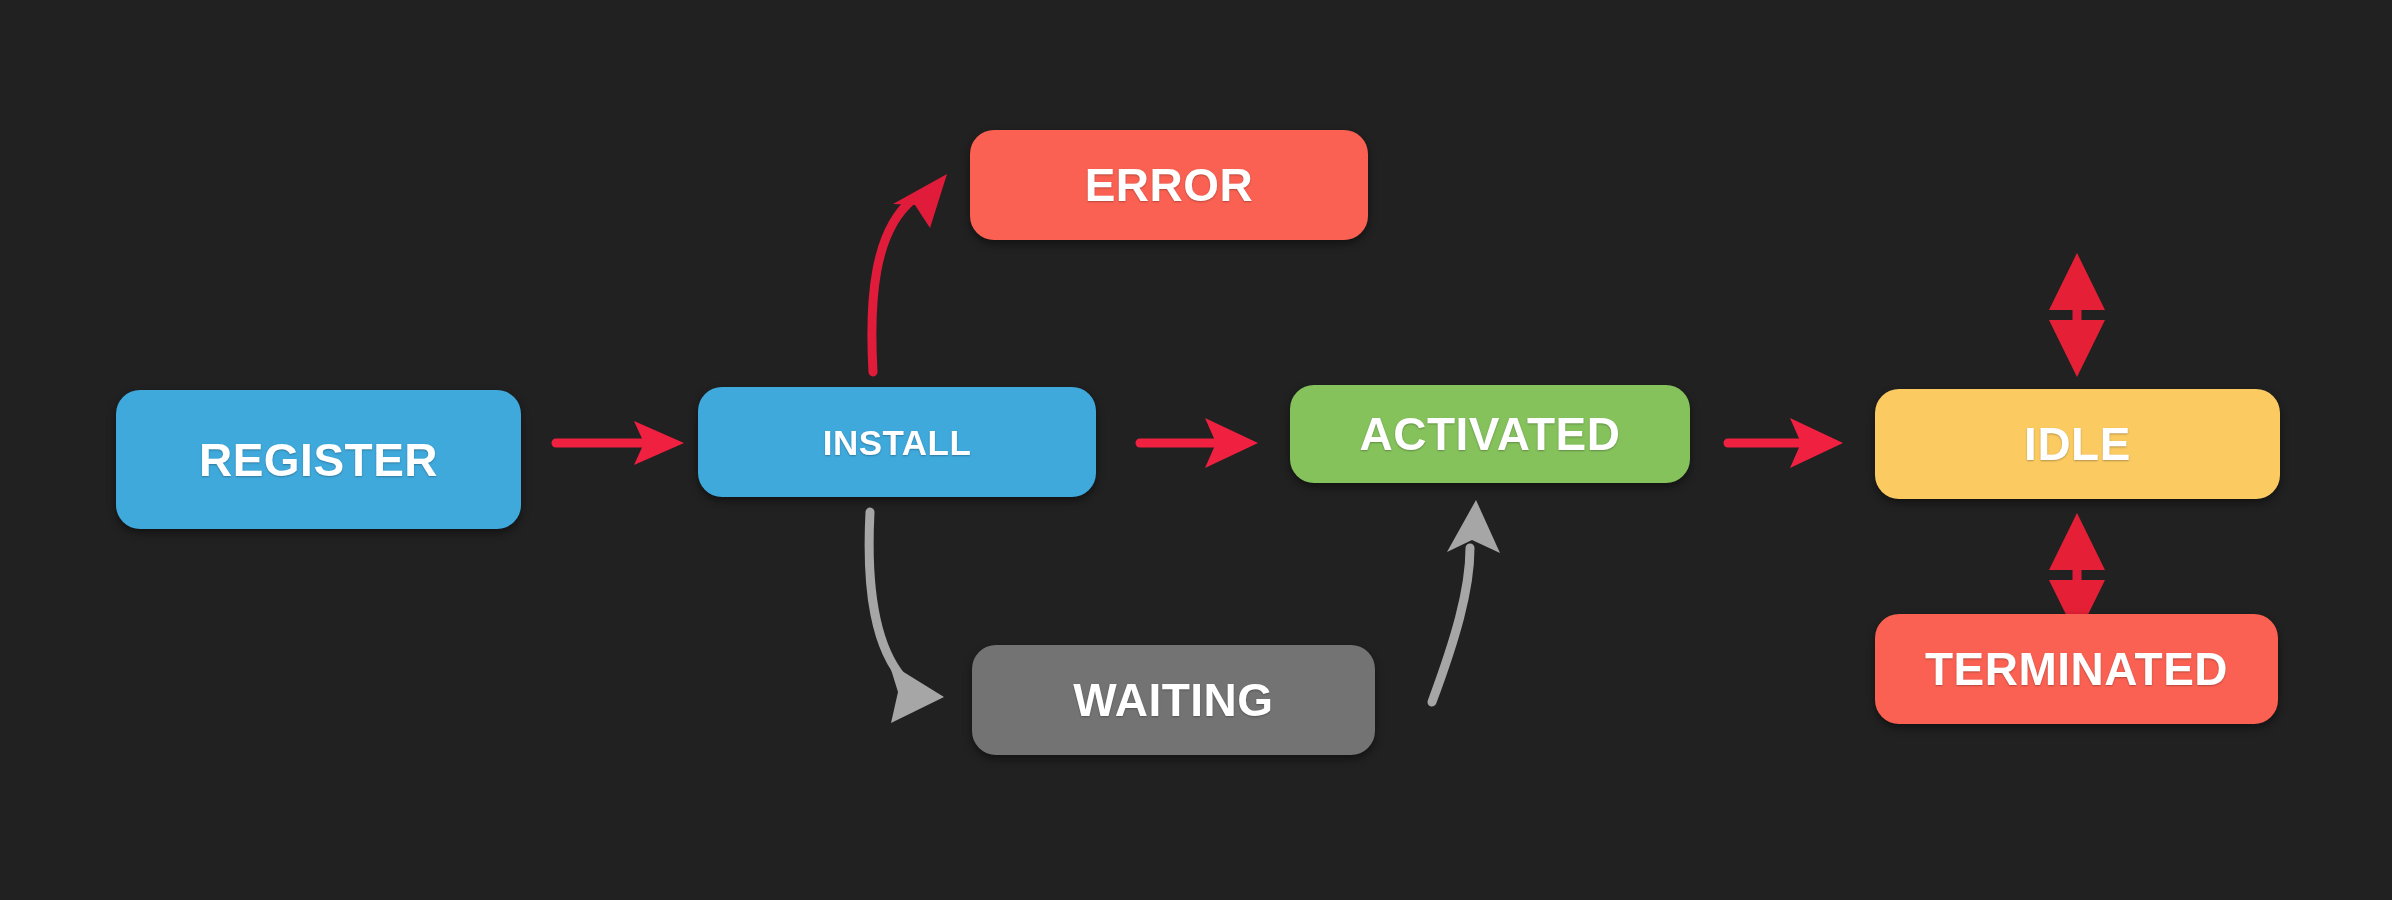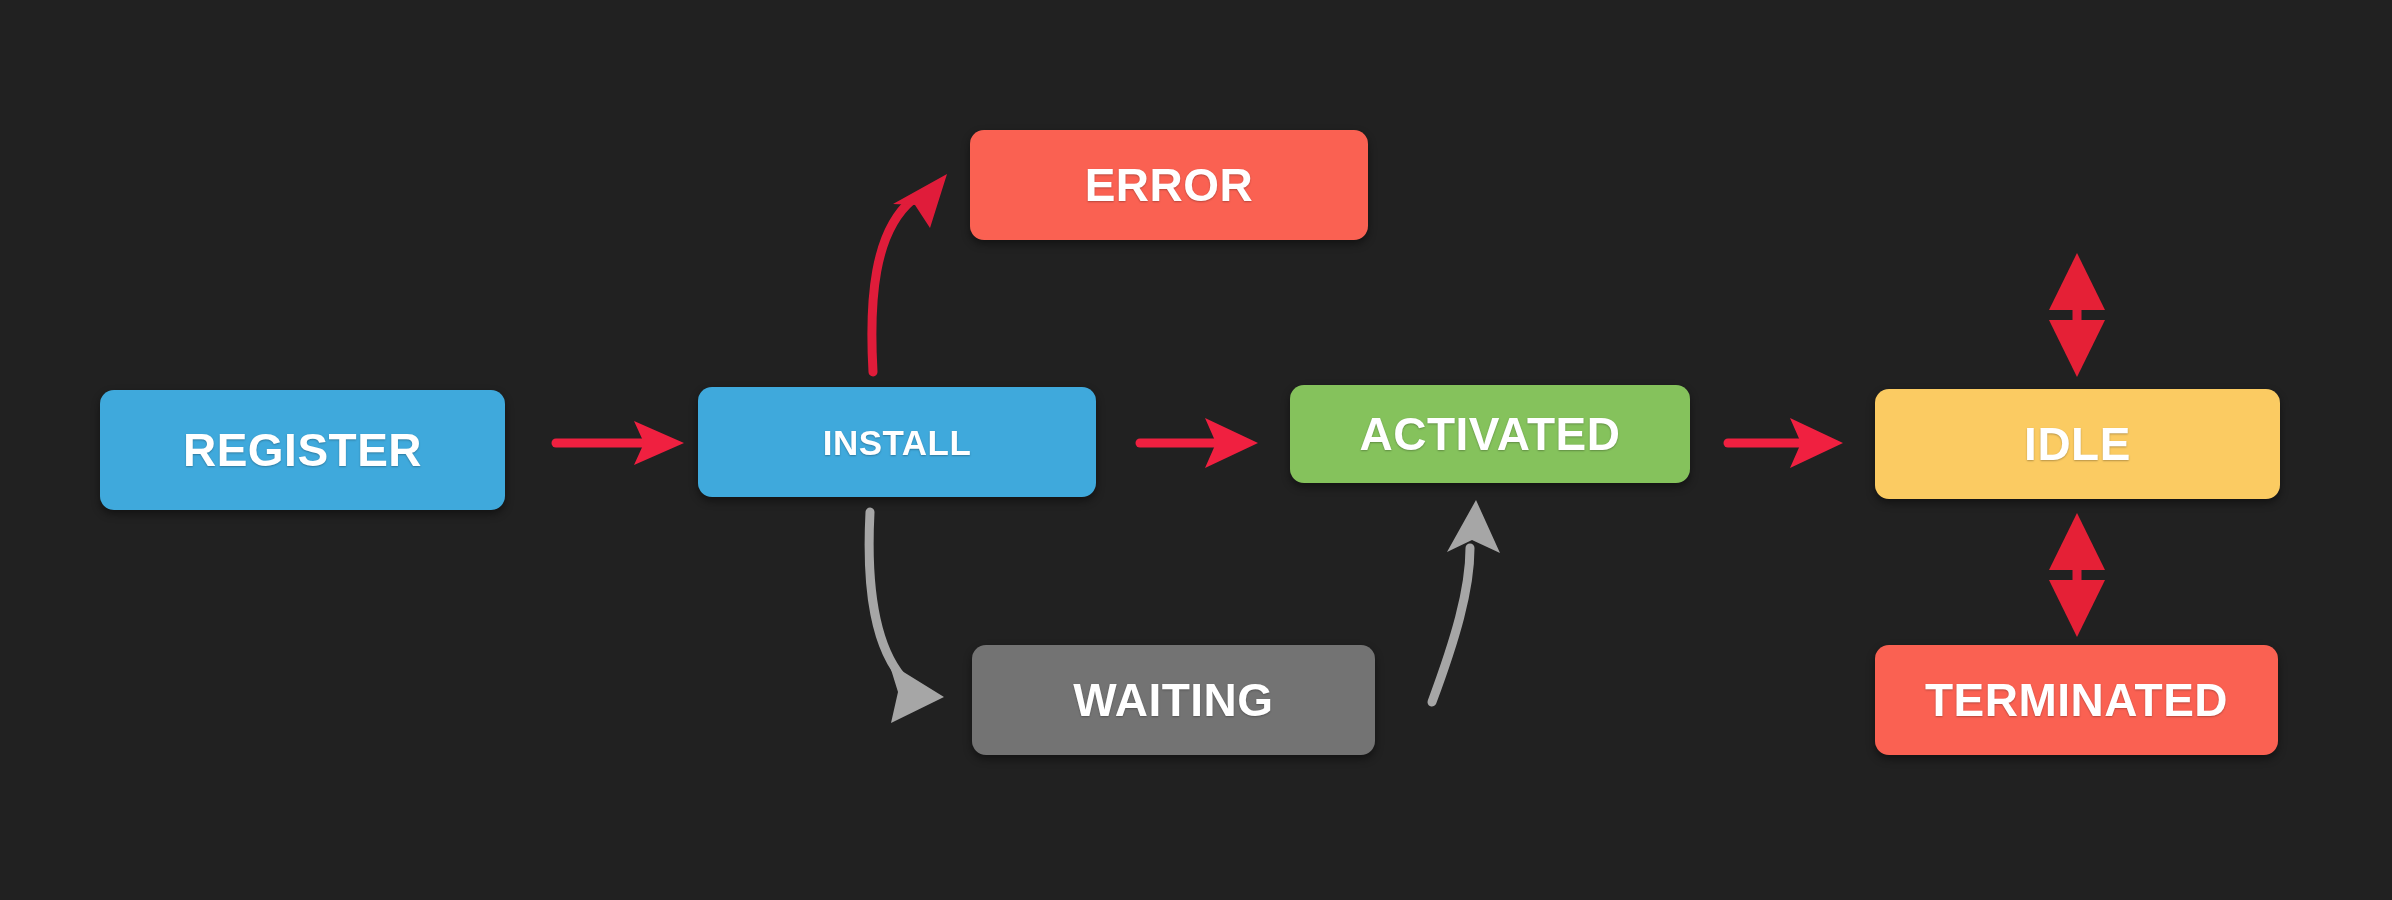--- a/index.html
+++ b/index.html
@@ -17,21 +17,21 @@
     position: relative;
     width: 2392px;
     height: 900px;
     background: #212121;
   }
   .node {
     position: absolute;
     display: flex;
     align-items: center;
     justify-content: center;
-    border-radius: 14px;
+    border-radius: 24px;
     color: #ffffff;
     font-weight: bold;
     letter-spacing: 0.5px;
     text-shadow: 0 1px 2px rgba(0,0,0,0.28);
     box-shadow: 0 4px 9px rgba(0,0,0,0.45);
     user-select: none;
   }
   .node-label {
     display: block;
     white-space: nowrap;
@@ -90,21 +90,21 @@
       <polygon points="2077,377 2105,320 2049,320" fill="#E52036"></polygon>
     </g>
 
     <g>
       <line x1="2077" y1="540" x2="2077" y2="610" stroke="#E01C3A" stroke-width="9" stroke-linecap="round"></line>
       <polygon points="2077,513 2105,570 2049,570" fill="#E52036"></polygon>
       <polygon points="2077,637 2105,580 2049,580" fill="#E52036"></polygon>
     </g>
   </svg>
 
-  <div class="node" id="node-register" style="left: 100px; top: 390px; width: 405px; height: 120px; background: rgb(63, 169, 220); font-size: 46px;">
+  <div class="node" id="node-register" style="left: 116px; top: 390px; width: 405px; height: 139px; background: rgb(63, 169, 220); font-size: 46px;">
     <span class="node-label">REGISTER</span>
   </div>
 
   <div class="node" id="node-install" style="left: 698px; top: 387px; width: 398px; height: 110px; background: rgb(63, 169, 220); font-size: 35px;">
     <span class="node-label">INSTALL</span>
   </div>
 
   <div class="node" id="node-error" style="left: 970px; top: 130px; width: 398px; height: 110px; background: rgb(250, 97, 82); font-size: 46px;">
     <span class="node-label">ERROR</span>
   </div>
@@ -115,17 +115,17 @@
 
   <div class="node" id="node-activated" style="left: 1290px; top: 385px; width: 400px; height: 98px; background: rgb(133, 194, 92); font-size: 46px;">
     <span class="node-label">ACTIVATED</span>
   </div>
 
 
   <div class="node" id="node-idle" style="left: 1875px; top: 389px; width: 405px; height: 110px; background: rgb(251, 203, 98); font-size: 46px;">
     <span class="node-label">IDLE</span>
   </div>
 
-  <div class="node" id="node-terminated" style="left: 1875px; top: 645px; width: 403px; height: 110px; background: rgb(250, 97, 82); font-size: 46px;">
+  <div class="node" id="node-terminated" style="left: 1875px; top: 614px; width: 403px; height: 110px; background: rgb(250, 97, 82); font-size: 46px;">
     <span class="node-label">TERMINATED</span>
   </div>
 
 </div>
 
 </body></html>

